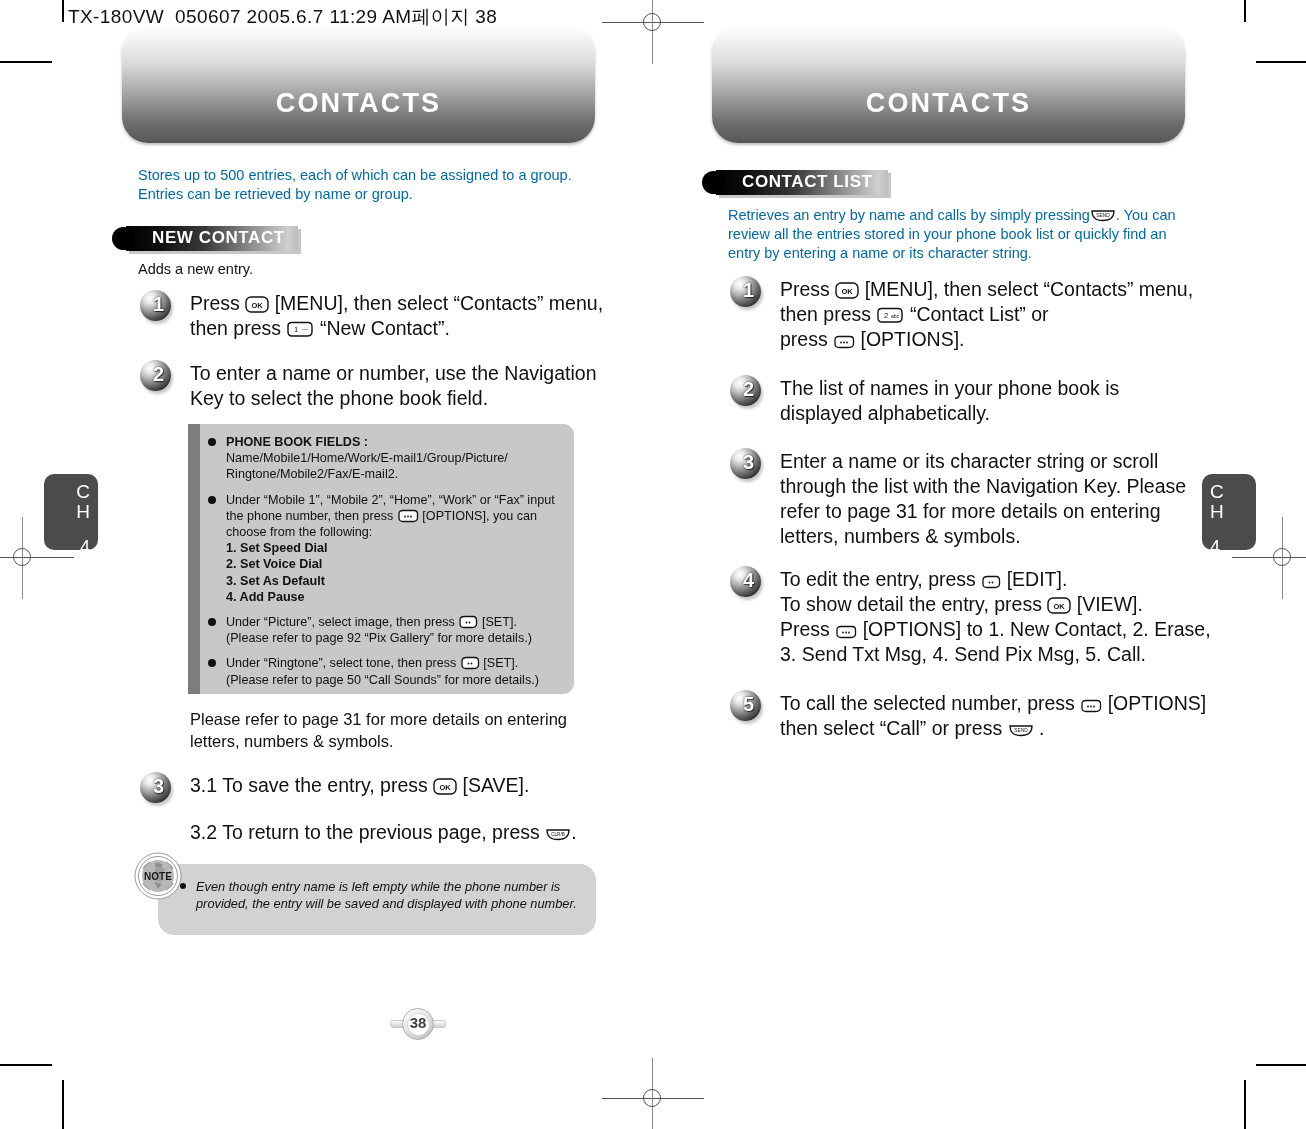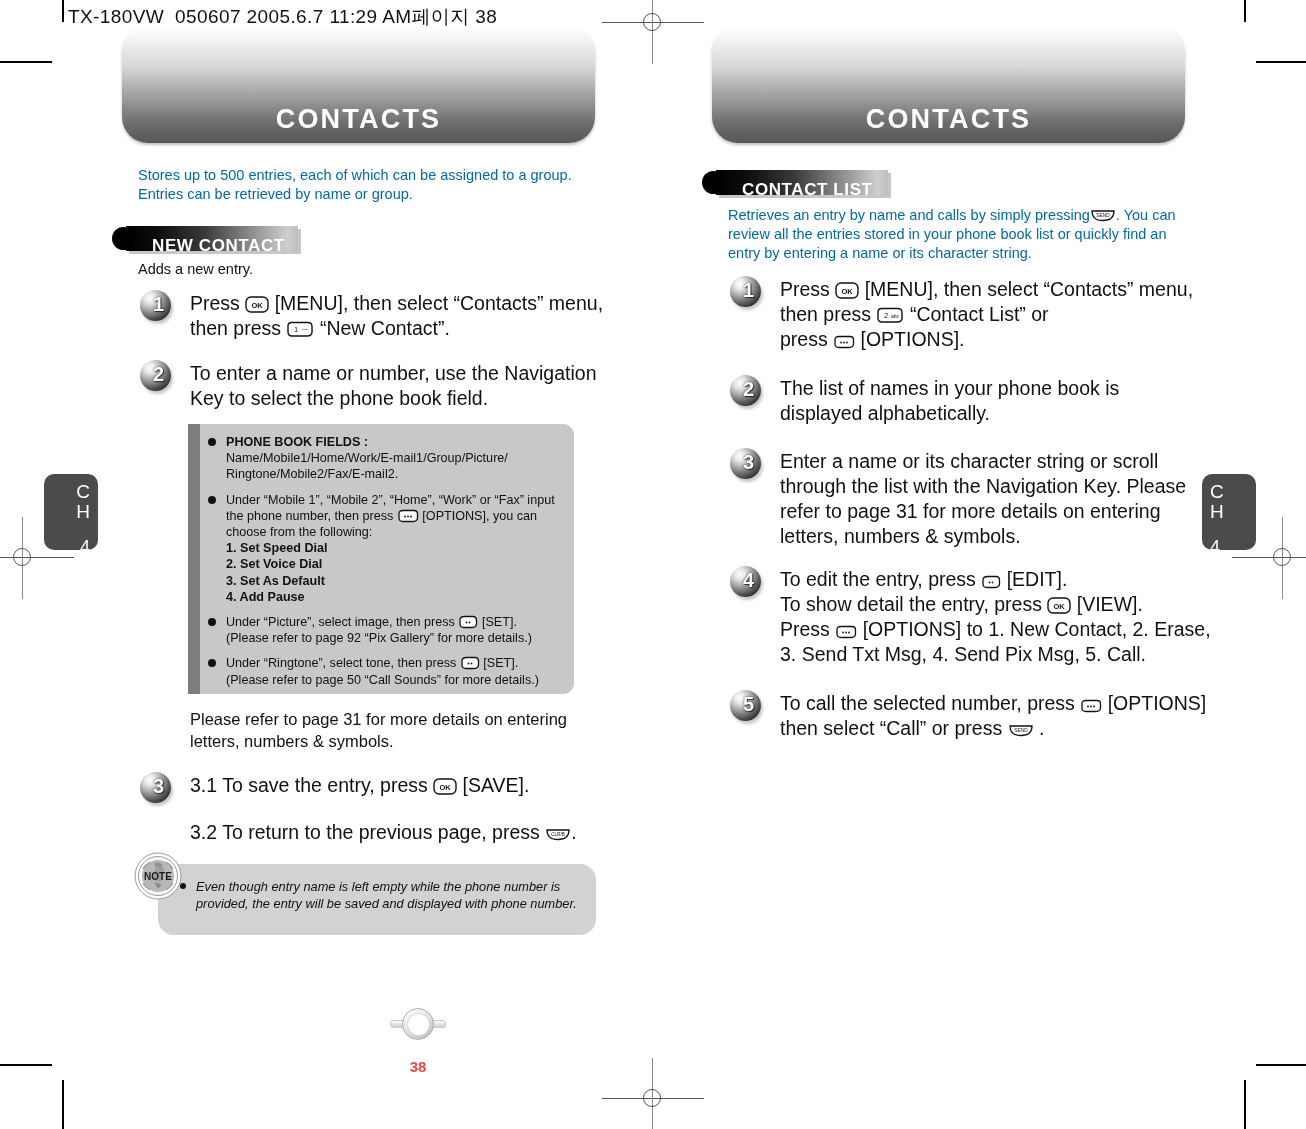--- a/index.html
+++ b/index.html
@@ -25,34 +25,34 @@
   .page.left{left:60px;}
   .page.right{left:650px;}
 
   
   .banner{
     position:absolute;width:473px;height:117px;border-radius:26px;
     background:linear-gradient(180deg,#ffffff 0%,#f2f2f2 12%,#d8d8d8 34%,#9b9b9b 62%,#6f6f6f 82%,#575757 100%);
     box-shadow:0 2px 3px rgba(0,0,0,.25);
   }
   .banner .btitle{
-    position:absolute;left:0;right:0;bottom:8px;text-align:center;
+    position:absolute;left:0;right:0;bottom:24px;text-align:center;
     color:#fff;font-size:27px;font-weight:bold;letter-spacing:2.2px;
   }
 
   
   .sechdr{position:absolute;height:25px;}
   .sechdr .bar{
     position:absolute;left:14px;top:0;height:25px;
     background:linear-gradient(90deg,#000 0%,#0d0d0d 18%,#3a3a3a 46%,#9d9d9d 78%,#cfcfcf 94%,#bdbdbd 100%);
     box-shadow:3px 3px 0 rgba(0,0,0,.22);
   }
   .sechdr .dot{position:absolute;left:0;top:1px;width:23px;height:23px;border-radius:50%;background:#000;}
   .sechdr .stxt{
-    position:absolute;left:40px;top:10px;color:#fff;font-size:17px;font-weight:bold;letter-spacing:.6px;white-space:nowrap;
+    position:absolute;left:40px;top:2px;color:#fff;font-size:17px;font-weight:bold;letter-spacing:.6px;white-space:nowrap;
   }
 
   
   .intro{position:absolute;font-size:14.5px;line-height:19px;color:#0369a1;}
   .leadin{position:absolute;font-size:14.5px;line-height:19px;color:#111;}
 
   
   .step{position:absolute;}
   .step .ball{
     position:absolute;left:0;top:0;width:38px;height:30px;
@@ -115,21 +115,21 @@
   .pgnum .wingR{right:0;}
   .pgnum .ring{
     position:absolute;left:12px;top:4px;width:32px;height:32px;border-radius:50%;
     background:linear-gradient(145deg,#ffffff 0%,#e6e6e6 45%,#b9b9b9 100%);
     border:1px solid #b0b0b0;box-sizing:border-box;
   }
   .pgnum .inner{
     position:absolute;left:16.5px;top:8.5px;width:23px;height:23px;border-radius:50%;
     background:#fff;border:1px solid #d6d6d6;box-sizing:border-box;
   }
-  .pgnum .pv{position:absolute;left:12px;top:10px;width:32px;text-align:center;font-size:15px;font-weight:bold;color:#ef4444;margin-top:44px;}
+  .pgnum .pv{position:absolute;left:12px;top:10px;width:32px;text-align:center;font-size:15px;font-weight:bold;color:#404040;}
 </style>
 </head>
 <body>
 
 <div class="crop" style="left:62px;top:0;width:2px;height:22px;"></div>
 <div class="crop" style="left:0;top:61px;width:52px;height:2px;"></div>
 <div class="crop" style="left:1244px;top:0;width:2px;height:22px;"></div>
 <div class="crop" style="left:1256px;top:61px;width:50px;height:2px;"></div>
 <div class="crop" style="left:0;top:1064px;width:52px;height:2px;"></div>
 <div class="crop" style="left:62px;top:1080px;width:2px;height:49px;"></div>

